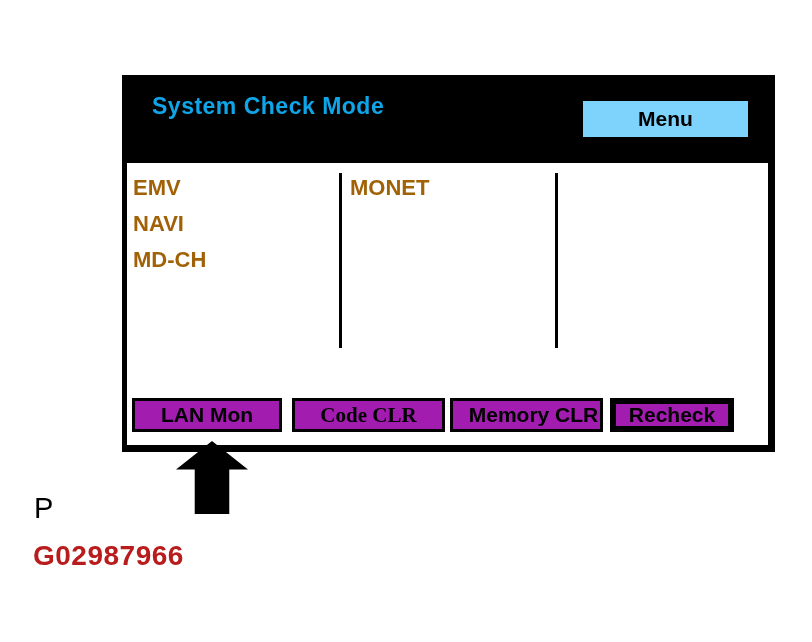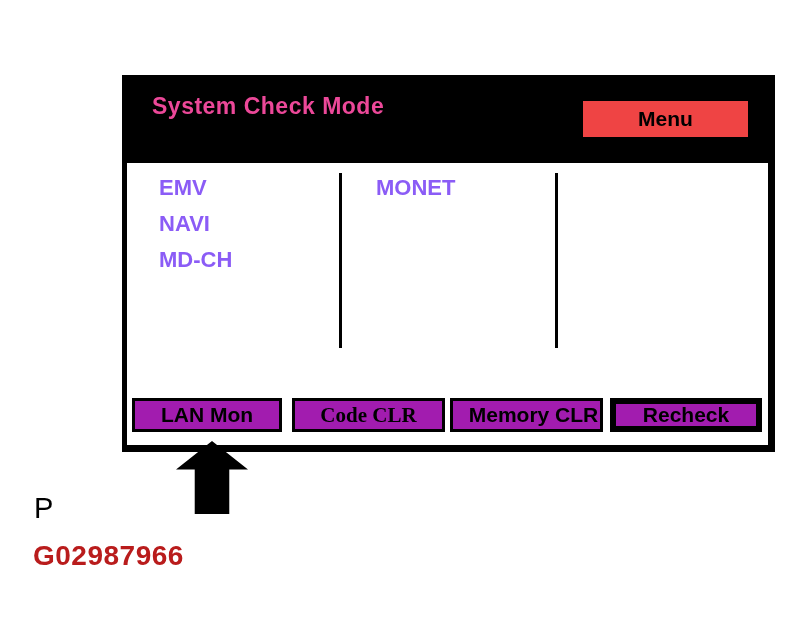--- a/index.html
+++ b/index.html
@@ -23,33 +23,33 @@
     top: 75px;
     width: 653px;
     height: 377px;
     background: #000000;
     box-sizing: border-box;
   }
   .screen-title {
     position: absolute;
     left: 30px;
     top: 18px;
-    color: #ec4899;
+    color: #0ea5e9;
     font-size: 23px;
     font-weight: bold;
     letter-spacing: 0.5px;
     white-space: nowrap;
   }
   .menu-btn {
     position: absolute;
     left: 461px;
     top: 26px;
     width: 165px;
     height: 36px;
-    background: #ef4444;
+    background: #7dd3fc;
     color: #000000;
     font-size: 21px;
     font-weight: bold;
     display: flex;
     align-items: center;
     justify-content: center;
     cursor: pointer;
   }
 
   
@@ -67,26 +67,25 @@
     width: 3px;
     height: 175px;
     background: #000000;
   }
   .divider-1 { left: 212px; }
   .divider-2 { left: 428px; }
 
   .device-col {
     position: absolute;
     top: 7px;
-    color: #8b5cf6;
+    color: #a16207;
     font-size: 22px;
     font-weight: bold;
     line-height: 36px;
     white-space: nowrap;
-    margin-left: 26px;
   }
   .device-col.col-0 { left: 6px; }
   .device-col.col-1 { left: 223px; }
 
   
   .fn-btn {
     position: absolute;
     top: 235px;
     height: 34px;
     box-sizing: border-box;
@@ -97,21 +96,21 @@
     font-weight: bold;
     display: flex;
     align-items: center;
     justify-content: center;
     white-space: nowrap;
     cursor: pointer;
   }
   .fn-btn-0 { left: 5px;   width: 150px; }
   .fn-btn-1 { left: 165px; width: 153px; font-family: Liberation Serif, serif; }
   .fn-btn-2 { left: 323px; width: 153px; padding-left: 14px; }
-  .fn-btn-3 { left: 483px; width: 152px; border-width: 6px; }
+  .fn-btn-3 { left: 483px; width: 124px; border-width: 6px; }
 
   
   .callout-arrow {
     position: absolute;
     left: 176px;
     top: 441px;
     width: 72px;
     height: 73px;
     background: #000000;
     clip-path: polygon(50% 0, 100% 39%, 74% 39%, 74% 100%, 26% 100%, 26% 39%, 0 39%);

